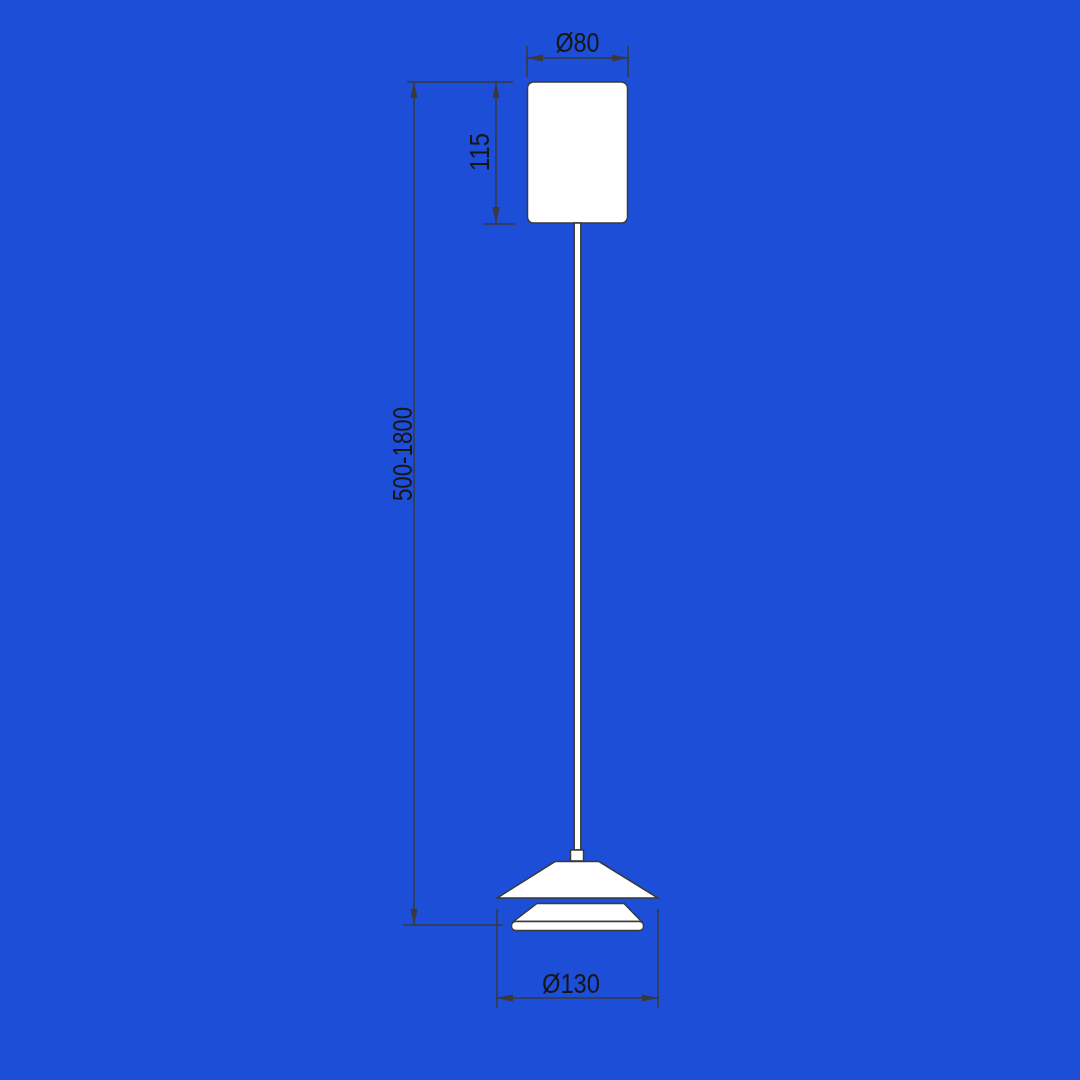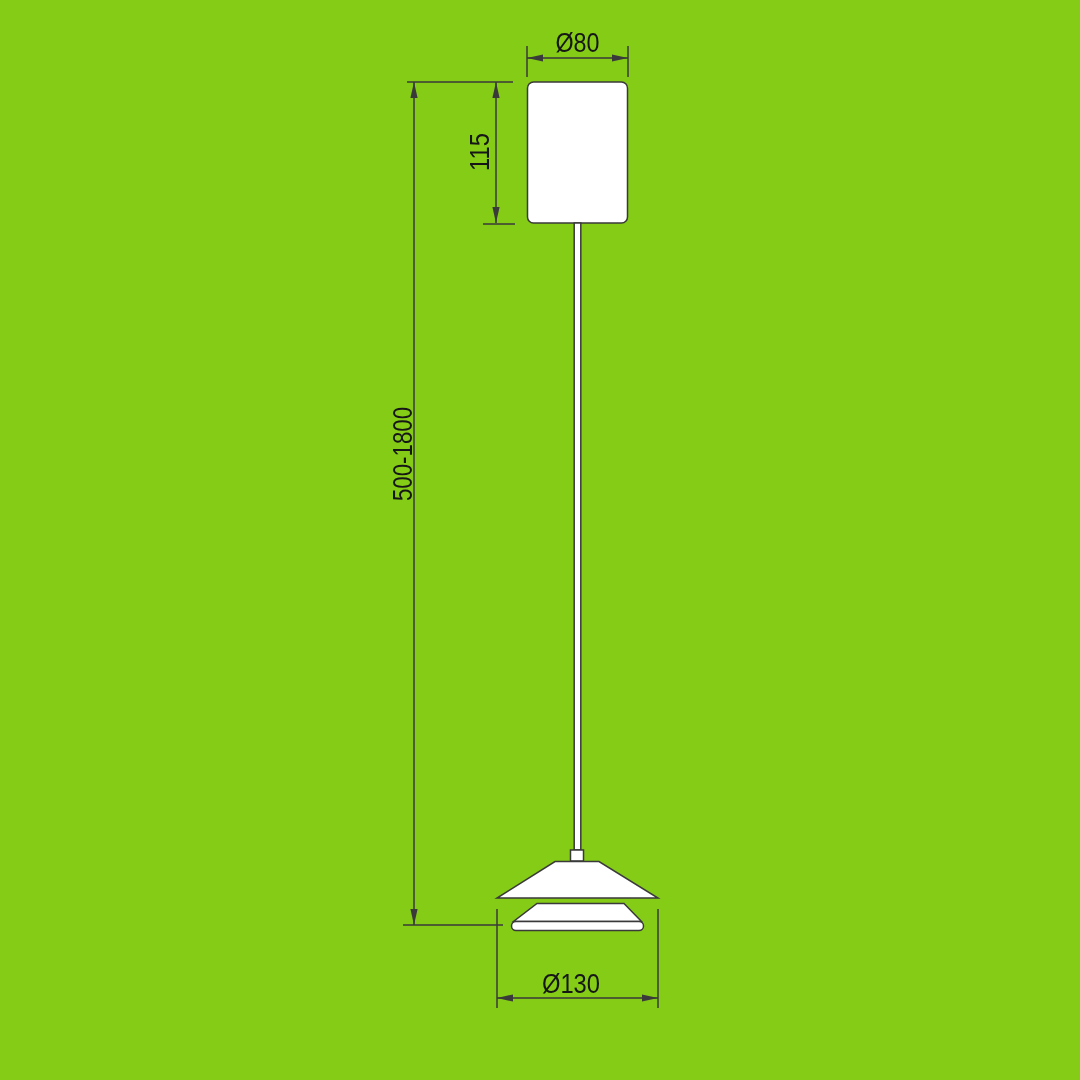--- a/index.html
+++ b/index.html
@@ -4,21 +4,21 @@
 <style>
   html, body {
     margin: 0;
     padding: 0;
     background: #ffffff;
   }
   #stage {
     position: relative;
     width: 1080px;
     height: 1080px;
-    background: #84cc16;
+    background: #1d4ed8;
     overflow: hidden;
   }
   svg {
     display: block;
     width: 1080px;
     height: 1080px;
   }
   text {
     font-family: "Liberation Sans", sans-serif;
     font-size: 27px;

